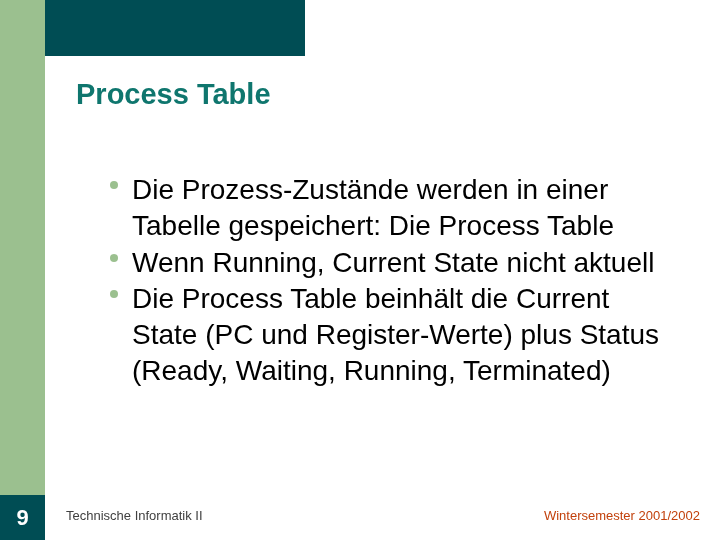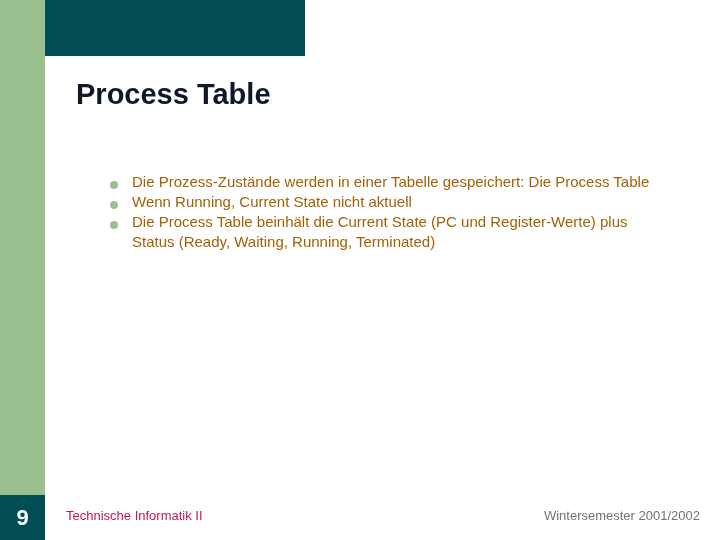--- a/index.html
+++ b/index.html
@@ -35,32 +35,32 @@
     height: 484px;
     background: #ffffff;
     border-top-left-radius: 36px;
   }
   .title {
     position: absolute;
     left: 76px;
     top: 78px;
     font-size: 29px;
     font-weight: bold;
-    color: #0f172a;
+    color: #0f766e;
   }
   .bullets {
     position: absolute;
     left: 108px;
     top: 172px;
     width: 560px;
     list-style: none;
   }
   .bullets li {
-    font-size: 15px;
-    color: #a16207;
+    font-size: 28px;
+    color: #000000;
     line-height: 1.28;
     margin-bottom: 1px;
     padding-left: 24px;
     position: relative;
   }
   .bullets li::before {
     content: "";
     position: absolute;
     left: 2px;
     top: 9px;
@@ -81,28 +81,28 @@
     font-weight: bold;
     display: flex;
     align-items: center;
     justify-content: center;
   }
   .footer-left {
     position: absolute;
     left: 66px;
     bottom: 17px;
     font-size: 13px;
-    color: #be185d;
+    color: #404040;
   }
   .footer-right {
     position: absolute;
     right: 20px;
     bottom: 17px;
     font-size: 13px;
-    color: #737373;
+    color: #c2410c;
   }
 </style>
 </head>
 <body>
 
 <div class="green-sidebar"></div>
 <div class="top-dark"></div>
 <div class="slide-area"></div>
 
 <h1 class="title">Process Table</h1>

